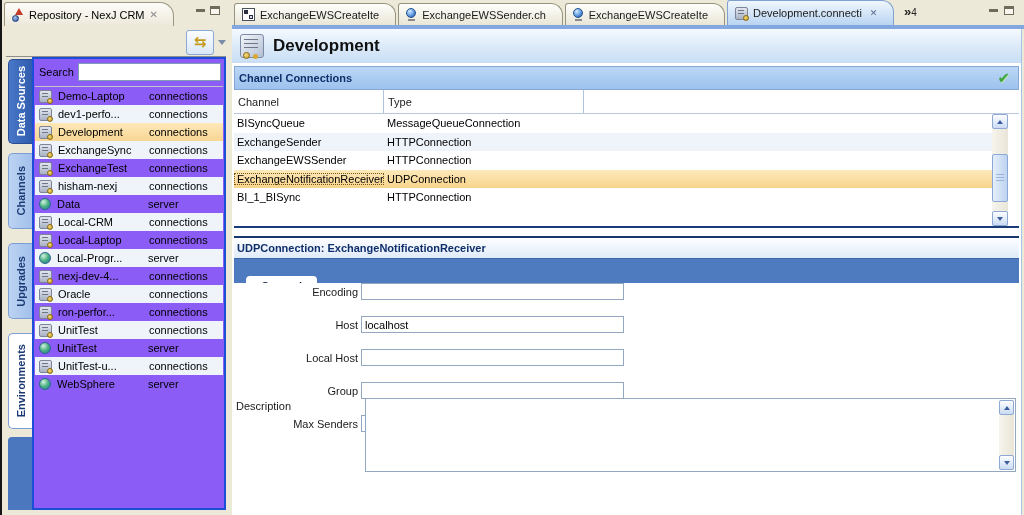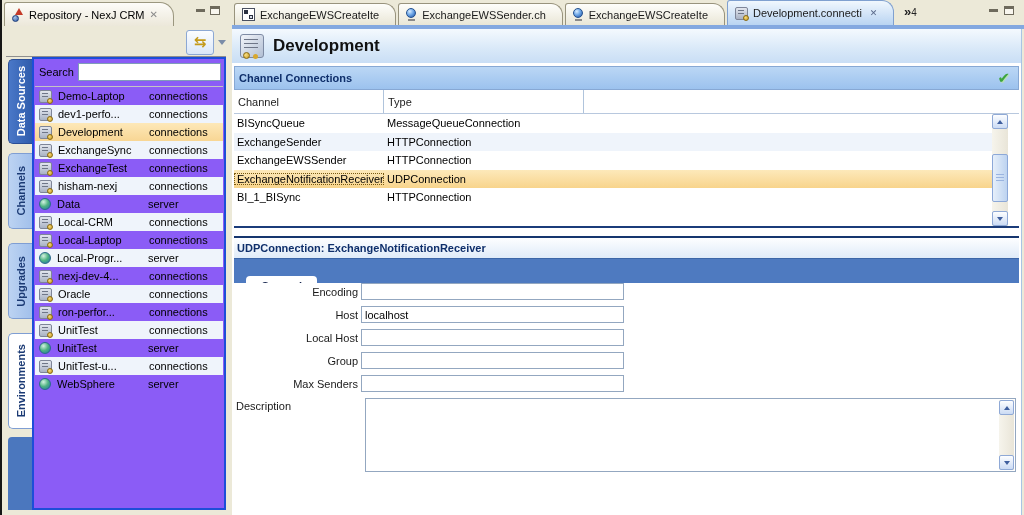--- a/index.html
+++ b/index.html
@@ -95,21 +95,21 @@
   .sb-thumb{position:absolute;left:0;right:0;top:40px;height:48px;background:linear-gradient(90deg,#E6EFFA,#BDD3F0);border:1px solid #8CA8D8;border-radius:2px;box-sizing:border-box}
   .sb-thumb::after{content:"";position:absolute;left:3px;right:3px;top:19px;height:9px;background:repeating-linear-gradient(180deg,#9AB4E0 0 1px,transparent 1px 3px)}
   
   .detail-title{position:absolute;left:2px;right:2px;top:207px;height:23px;border-top:2px solid #16366E;border-bottom:1px solid #3C66A8;background:linear-gradient(180deg,#FDFEFF,#DFEBF9);font-weight:bold;color:#0F2F6B;display:flex;align-items:center;padding-left:3px;box-sizing:border-box}
   .gen-bar{position:absolute;left:2px;right:2px;top:230px;height:36px;background:#4E7AC0}
   .gen-tab{position:absolute;left:12px;bottom:0;height:19px;background:#FFF;border-radius:4px 4px 0 0;padding:0 15px;font-weight:bold;color:#16254E;display:flex;align-items:center;cursor:pointer}
   
   .form{position:absolute;left:0;top:254px;right:0;bottom:0;background:#FFF}
   .col-left{position:absolute;left:4px;top:0;width:400px}
   .col-right{position:absolute;left:408px;top:23px;width:376px}
-  .frow{display:flex;align-items:center;margin-bottom:6px;height:17px}
+  .frow{display:flex;align-items:center;margin-bottom:16px;height:17px}
   .flabel{width:122px;text-align:right;margin-right:3px;flex:none;color:#1A1A1A;white-space:nowrap}
   .finput{flex:none;width:263px;height:17px;border:1px solid #93A7C0;font:inherit;padding:0 3px;box-sizing:border-box;background:#FFF}
   .col-right .flabel{width:107px}
   .col-right .finput{width:262px}
   .desc-row{position:absolute;left:4px;top:115px}
   .desc-label{position:absolute;left:0;top:2px;width:122px;text-align:left;color:#1A1A1A}
   .desc-box{position:absolute;left:129px;top:0;width:651px;height:74px;border:1px solid #93A7C0;background:#FFF;box-sizing:border-box}
   .desc-scroll{right:1px;top:1px;bottom:1px;width:15px}
 </style>
 </head>

